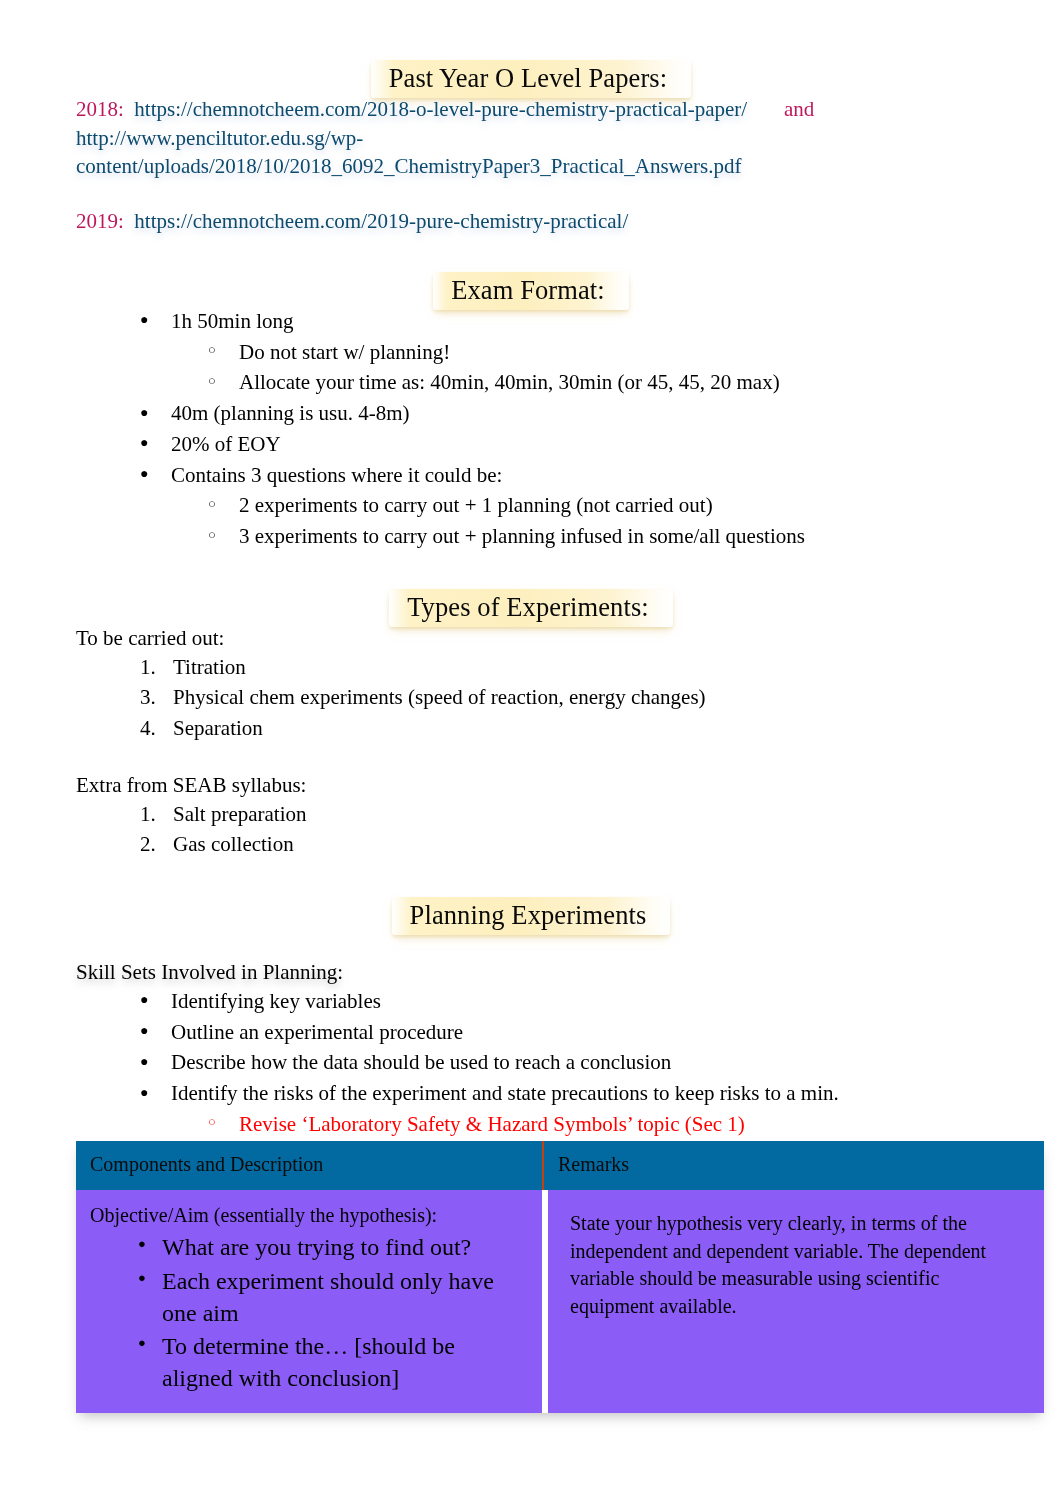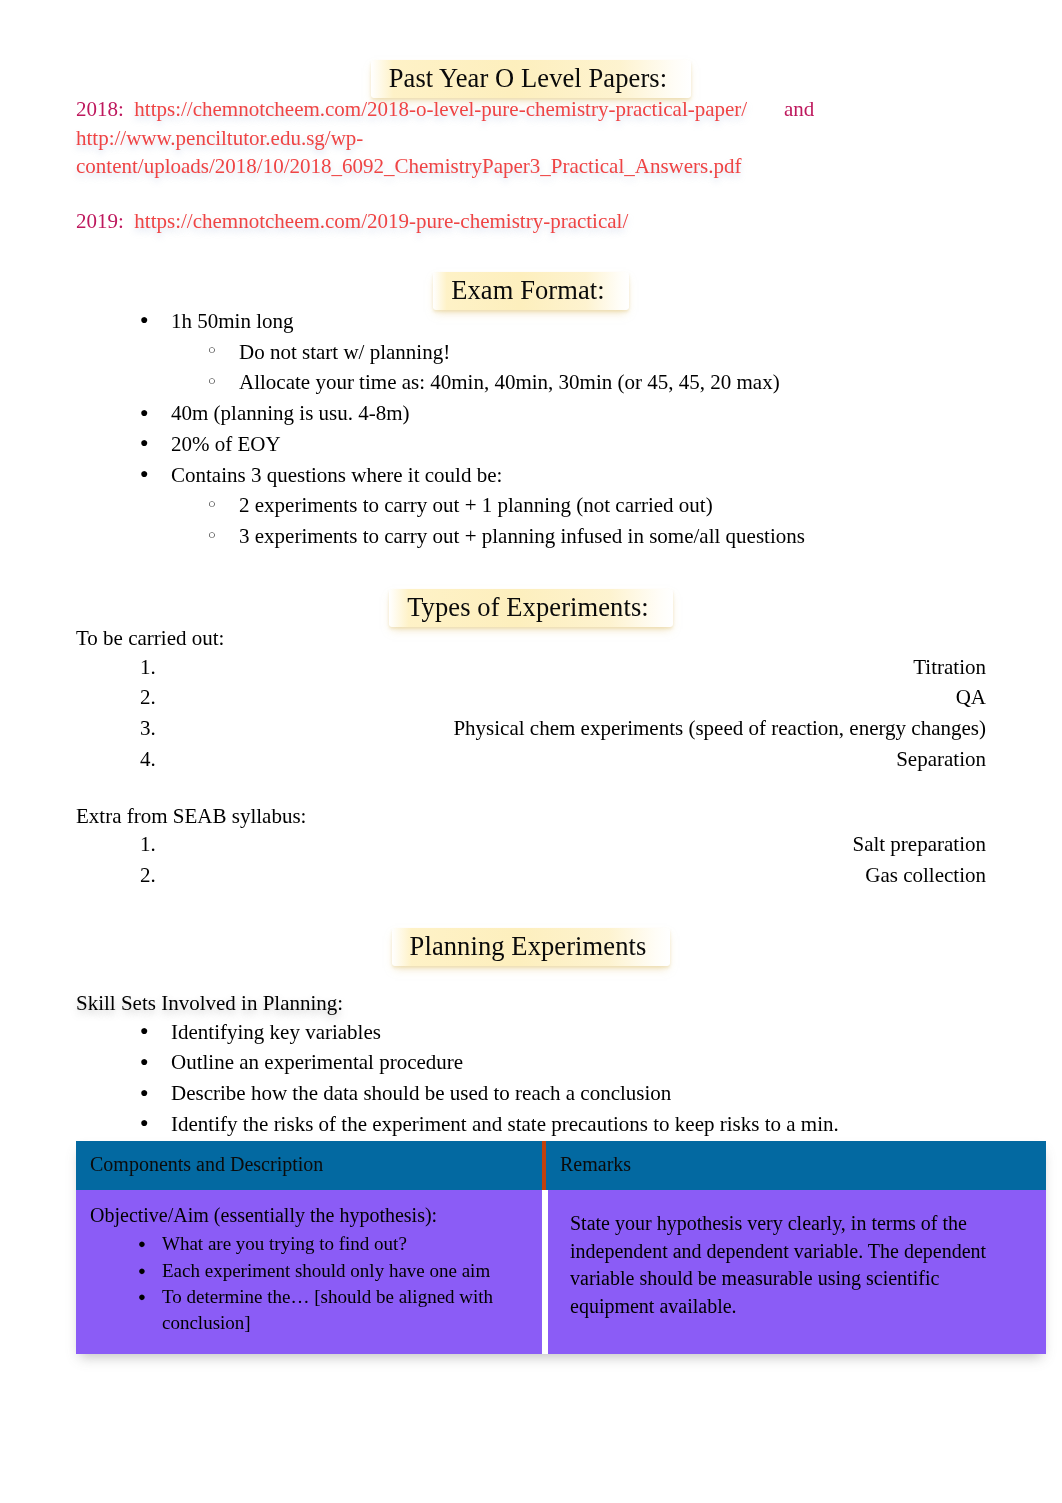--- a/index.html
+++ b/index.html
@@ -60,21 +60,21 @@
   
   .para {
     font-size: 21px;
     line-height: 1.37;
     margin: 0;
   }
   .label {
     color: #be185d;
   }
   .link {
-    color: #ef4444;
+    color: #0c4a6e;
     text-decoration: none;
     text-shadow: 0 4px 6px rgba(150,170,210,0.40);
   }
   .shadowtext {
     text-shadow: 0 4px 7px rgba(120,120,120,0.38);
   }
 
   .linkblock {
     font-size: 21px;
     line-height: 1.37;
@@ -119,21 +119,20 @@
     content: "\25CB";
     position: absolute;
     left: 0;
     top: -0.5px;
     font-size: 13px;
     line-height: 2.05;
     color: #000;
   }
   li.num1 {
     padding-left: 33px;
-    text-align: right;
   }
   li.num1::before {
     content: attr(data-marker);
     position: absolute;
     left: 0;
     top: 0;
     font-size: 21px;
   }
   li.red, li.red::before { color: #ff0000; }
 
@@ -157,37 +156,37 @@
   table.notes th {
     background: #0369a1;
     font-weight: normal;
     text-align: left;
     vertical-align: top;
     padding: 10px 14px 12px 14px;
     font-size: 20px;
     color: #0b0b0b;
   }
   table.notes th.col1 { width: 438px; }
-  table.notes th.col2 { width: 472px; border-left: 4px solid #c2410c; }
+  table.notes th.col2 { width: 472px; border-left: 2px solid #c2410c; }
   table.notes td {
     vertical-align: top;
     padding: 12px 14px 18px 14px;
     background: #8b5cf6;
   }
   table.notes td.col2 { border-left: 6px solid #ffffff; }
   .cellhead {
     margin: 0 0 2px 0;
     font-size: 20px;
     line-height: 1.36;
   }
   ul.cellbul {
     margin: 0;
     padding: 0 0 0 48px;
     list-style: none;
-    font-size: 19px;
+    font-size: 24px;
     line-height: 1.34;
   }
   ul.cellbul li {
     position: relative;
     padding-left: 24px;
     margin: 0 0 1px 0;
   }
   ul.cellbul li::before {
     content: "\25CF";
     position: absolute;
@@ -238,21 +237,20 @@
       </ul>
     </ul>
 
     <div class="spacer-lg"></div>
 
     <h1 class="heading"><span class="hl">Types of Experiments:</span></h1>
 
     <p class="para">To be carried out:</p>
     <ol class="lvl1">
       <li class="num1" data-marker="1."><span>Titration</span></li>
-      <li class="num1" data-marker="2."><span>QA</span></li>
       <li class="num1" data-marker="3."><span>Physical chem experiments (speed of reaction, energy changes)</span></li>
       <li class="num1" data-marker="4."><span>Separation</span></li>
     </ol>
 
     <div class="spacer-md"></div>
 
     <p class="para">Extra from SEAB syllabus:</p>
     <ol class="lvl1">
       <li class="num1" data-marker="1."><span>Salt preparation</span></li>
       <li class="num1" data-marker="2."><span>Gas collection</span></li>

